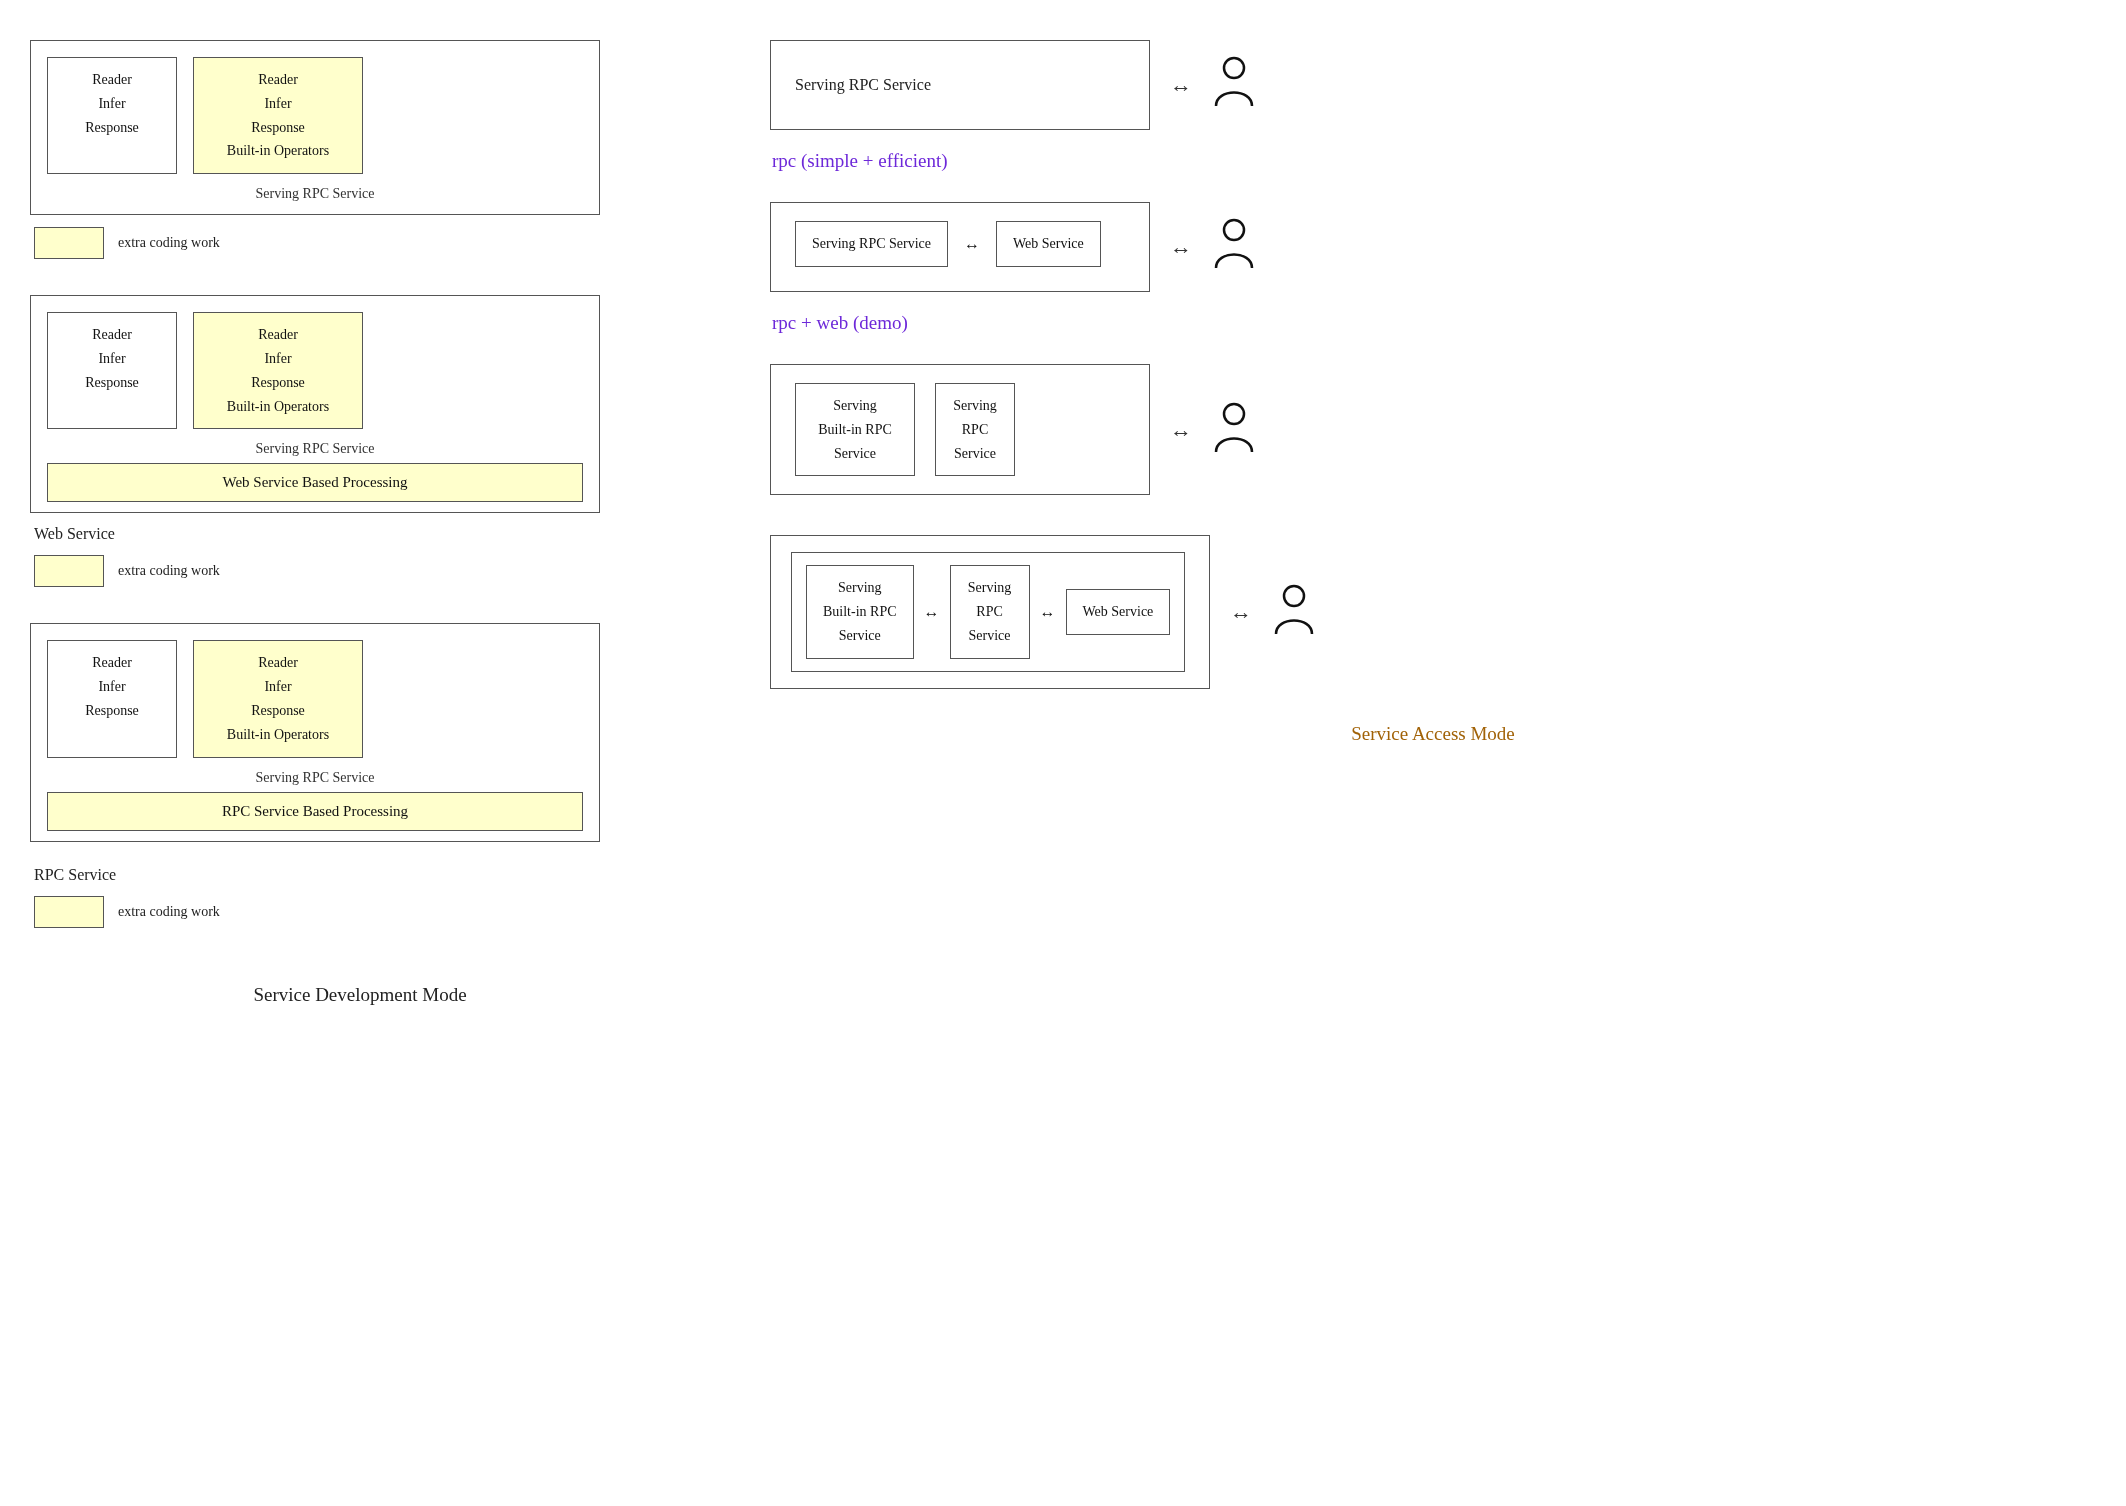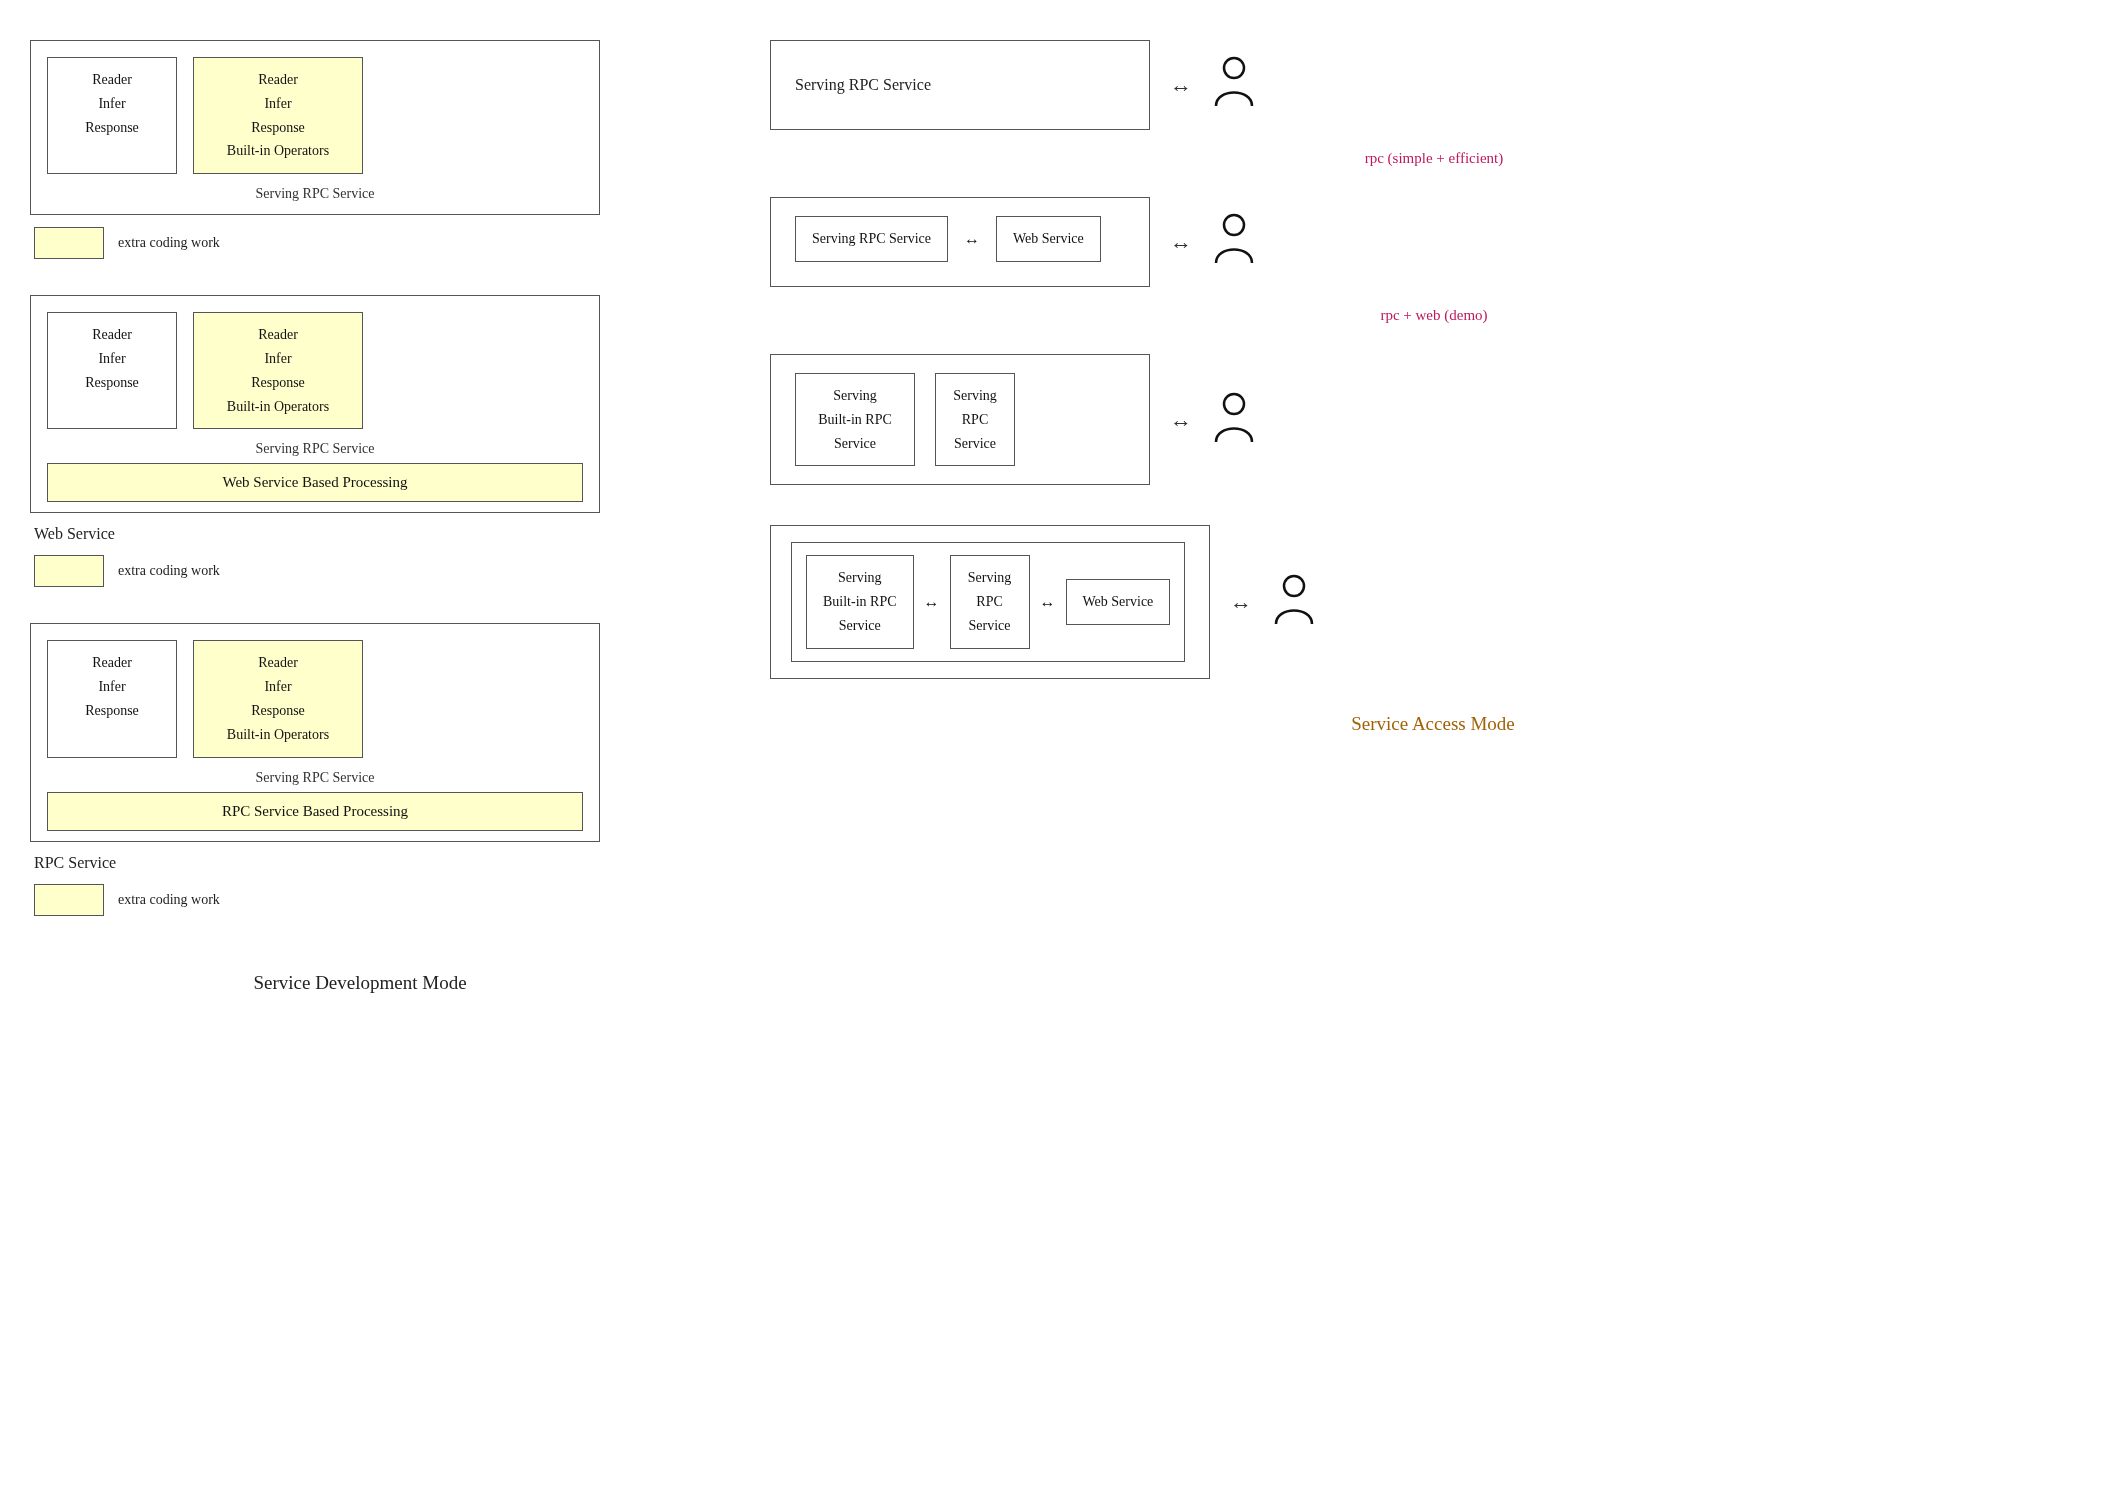--- a/index.html
+++ b/index.html
@@ -161,25 +161,24 @@
       gap: 30px;
     }
 
     .right-section-item {
       display: flex;
       flex-direction: column;
       gap: 6px;
     }
 
     .right-section-label {
-      font-size: 15px;
-      color: #be185d;
+      font-size: 19px;
+      color: #6d28d9;
       margin-top: 4px;
       padding-left: 2px;
-      text-align: center;
     }
 
     .mode-label {
       font-size: 19px;
       font-weight: normal;
       text-align: center;
       margin-top: 20px;
       color: #222;
     }
 
@@ -245,21 +244,21 @@
         <div class="inner-box-white">
           <span>Reader<br>Infer<br>Response</span>
         </div>
         <div class="inner-box-yellow">
           <span>Reader<br>Infer<br>Response<br>Built-in Operators</span>
         </div>
       </div>
       <div class="serving-label">Serving RPC Service</div>
       <div class="web-service-bar">RPC Service Based Processing</div>
     </div>
-    <div style="text-align:left; padding-left:4px; font-size:16px; color:#222; margin-top:2px;">RPC Service</div>
+    <div style="text-align:left; padding-left:4px; font-size:16px; color:#222; margin-top:14px;">RPC Service</div>
     <div class="extra-coding-row">
       <div class="extra-box-yellow"></div>
       <span class="extra-label">extra coding work</span>
     </div>
   </div>
 
   <div class="mode-label">Service Development Mode</div>
 </div>
 
 <div class="right-panel">

